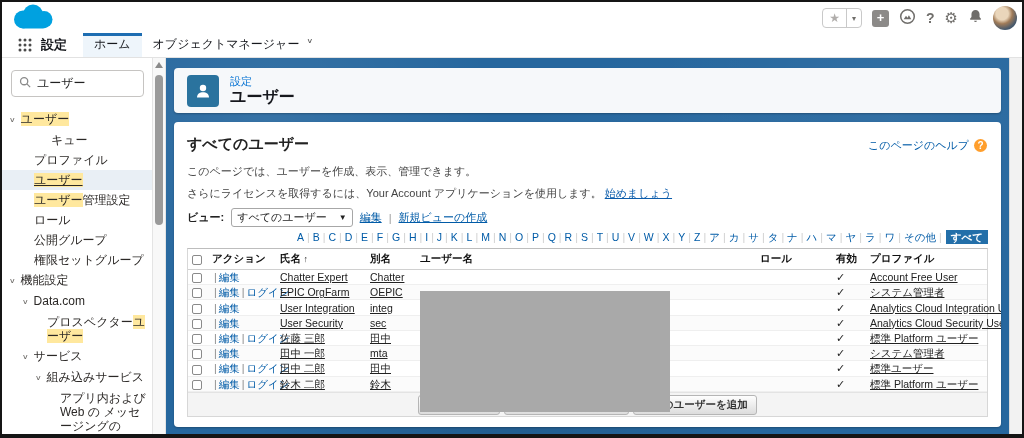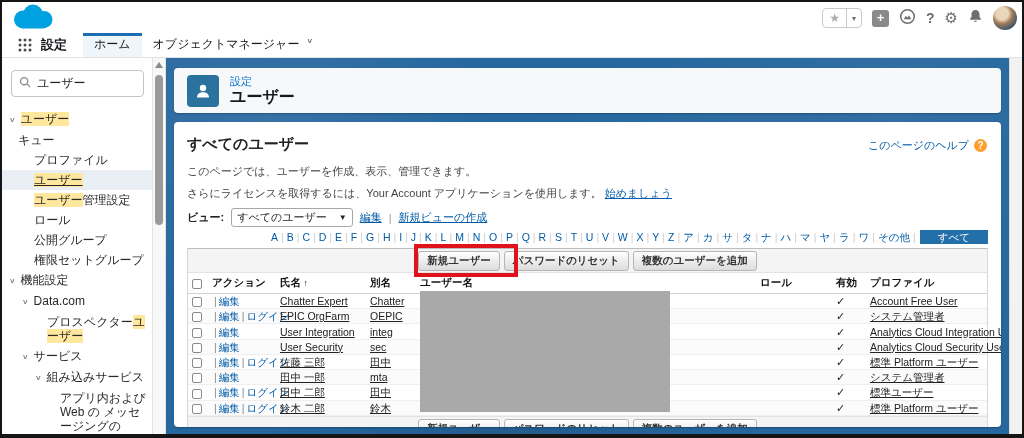--- a/index.html
+++ b/index.html
@@ -90,21 +90,21 @@
   .view-label { font-weight:bold; color:#222; }
   .select-box { border:1px solid #a7a7a7; border-radius:3px; background:#fff; padding:1px 5px;
                 display:inline-flex; align-items:center; gap:12px; cursor:pointer; color:#222; }
   .select-caret { font-size:8px; }
   .view-link { color:#015ba7; text-decoration:underline; cursor:pointer; }
   .pipe-sep { color:#999; }
 
   .alpha-row { text-align:right; font-size:10.5px; margin:0 0 3px; white-space:nowrap; }
   .alpha-link { color:#015ba7; padding:0 3px; cursor:pointer; }
   .alpha-sep { color:#cfcfcf; }
-  .alpha-selected { background:#236fa9; color:#fff; font-weight:normal; padding:1px 18px; margin-left:4px; }
+  .alpha-selected { background:#236fa9; color:#fff; font-weight:bold; padding:1px 5px; margin-left:4px; }
 
   .list-panel { position:relative; border:1px solid #d7d7d7; border-top-color:#bdbdbd; background:#fff; }
   .btn-bar { background:#f4f4f4; padding:2px 0 3px; text-align:center; height:24px; }
   .btn-bar.top { border-bottom:1px solid #e3e3e3; }
   .btn-bar.bottom { border-top:1px solid #e3e3e3; }
   .sf-btn { font-family:inherit; font-size:10.5px; font-weight:bold; color:#333;
             background:linear-gradient(#fefefe,#dcdcdc); border:1px solid #b5b5b5; border-radius:3px;
             padding:2px 8px; margin:0 2px; cursor:pointer; }
   .red-frame { position:absolute; left:-5px; top:-8px; width:calc(100% + 24px); height:calc(100% + 15px);
                border:4px solid #e0121b; pointer-events:none; z-index:6; }
@@ -194,21 +194,21 @@
       <span>
         <svg width="12" height="12" viewBox="0 0 14 14">
             <circle cx="6" cy="6" r="4.2" fill="none" stroke="#8a8a8a" stroke-width="1.5"></circle>
             <line x1="9.2" y1="9.2" x2="13" y2="13" stroke="#8a8a8a" stroke-width="1.5"></line>
           </svg>
       </span>
       <span>ユーザー</span>
     </div>
     <div>
         <div class="tree-item" style="padding-left: 7px; padding-right: 4px;"><span class="chev">∨</span><span><span class="hl">ユーザー</span></span></div>
-        <div class="tree-item" style="padding-left: 16px; padding-right: 4px;"><span><span>キュー</span></span></div>
+        <div class="tree-item" style="padding-left: 49px; padding-right: 4px;"><span><span>キュー</span></span></div>
         <div class="tree-item" style="padding-left: 32px; padding-right: 4px;"><span><span>プロファイル</span></span></div>
         <div class="tree-item selected" style="padding-left: 32px; padding-right: 4px;"><span class="underline"><span class="hl">ユーザー</span></span></div>
         <div class="tree-item" style="padding-left: 32px; padding-right: 4px;"><span><span class="hl">ユーザー</span><span>管理設定</span></span></div>
         <div class="tree-item" style="padding-left: 32px; padding-right: 4px;"><span><span>ロール</span></span></div>
         <div class="tree-item" style="padding-left: 32px; padding-right: 4px;"><span><span>公開グループ</span></span></div>
         <div class="tree-item" style="padding-left: 32px; padding-right: 4px;"><span><span>権限セットグループ</span></span></div>
         <div class="tree-item" style="padding-left: 7px; padding-right: 4px;"><span class="chev">∨</span><span><span>機能設定</span></span></div>
         <div class="tree-item" style="padding-left: 20px; padding-right: 4px;"><span class="chev">∨</span><span><span>Data.com</span></span></div>
         <div class="tree-item" style="padding-left: 45px; padding-right: 4px;"><span><span>プロスペクター</span><span class="hl">ユーザー</span></span></div>
         <div class="tree-item" style="padding-left: 20px; padding-right: 4px;"><span class="chev">∨</span><span><span>サービス</span></span></div>
@@ -257,21 +257,20 @@
           <span class="select-caret">▼</span>
         </span>
         <span class="view-link">編集</span>
         <span class="pipe-sep">|</span>
         <span class="view-link">新規ビューの作成</span>
       </div>
 
       <div class="alpha-row"><span class="alpha-link">A</span><span class="alpha-sep">|</span><span class="alpha-link">B</span><span class="alpha-sep">|</span><span class="alpha-link">C</span><span class="alpha-sep">|</span><span class="alpha-link">D</span><span class="alpha-sep">|</span><span class="alpha-link">E</span><span class="alpha-sep">|</span><span class="alpha-link">F</span><span class="alpha-sep">|</span><span class="alpha-link">G</span><span class="alpha-sep">|</span><span class="alpha-link">H</span><span class="alpha-sep">|</span><span class="alpha-link">I</span><span class="alpha-sep">|</span><span class="alpha-link">J</span><span class="alpha-sep">|</span><span class="alpha-link">K</span><span class="alpha-sep">|</span><span class="alpha-link">L</span><span class="alpha-sep">|</span><span class="alpha-link">M</span><span class="alpha-sep">|</span><span class="alpha-link">N</span><span class="alpha-sep">|</span><span class="alpha-link">O</span><span class="alpha-sep">|</span><span class="alpha-link">P</span><span class="alpha-sep">|</span><span class="alpha-link">Q</span><span class="alpha-sep">|</span><span class="alpha-link">R</span><span class="alpha-sep">|</span><span class="alpha-link">S</span><span class="alpha-sep">|</span><span class="alpha-link">T</span><span class="alpha-sep">|</span><span class="alpha-link">U</span><span class="alpha-sep">|</span><span class="alpha-link">V</span><span class="alpha-sep">|</span><span class="alpha-link">W</span><span class="alpha-sep">|</span><span class="alpha-link">X</span><span class="alpha-sep">|</span><span class="alpha-link">Y</span><span class="alpha-sep">|</span><span class="alpha-link">Z</span><span class="alpha-sep">|</span><span class="alpha-link">ア</span><span class="alpha-sep">|</span><span class="alpha-link">カ</span><span class="alpha-sep">|</span><span class="alpha-link">サ</span><span class="alpha-sep">|</span><span class="alpha-link">タ</span><span class="alpha-sep">|</span><span class="alpha-link">ナ</span><span class="alpha-sep">|</span><span class="alpha-link">ハ</span><span class="alpha-sep">|</span><span class="alpha-link">マ</span><span class="alpha-sep">|</span><span class="alpha-link">ヤ</span><span class="alpha-sep">|</span><span class="alpha-link">ラ</span><span class="alpha-sep">|</span><span class="alpha-link">ワ</span><span class="alpha-sep">|</span><span class="alpha-link">その他</span><span class="alpha-sep">|</span><span class="alpha-selected">すべて</span></div>
 
       <div class="list-panel">
-        <div class="btn-bar top"><button class="sf-btn" style="position: relative;">新規ユーザー<span class="red-frame"></span></button><button class="sf-btn">パスワードのリセット</button><button class="sf-btn">複数のユーザーを追加</button></div>
         <table>
           <colgroup>
             <col style="width:20px">
               <col style="width:68px">
               <col style="width:90px">
               <col style="width:50px">
             <col style="width:340px">
               <col style="width:76px">
               <col style="width:34px">
               <col>

